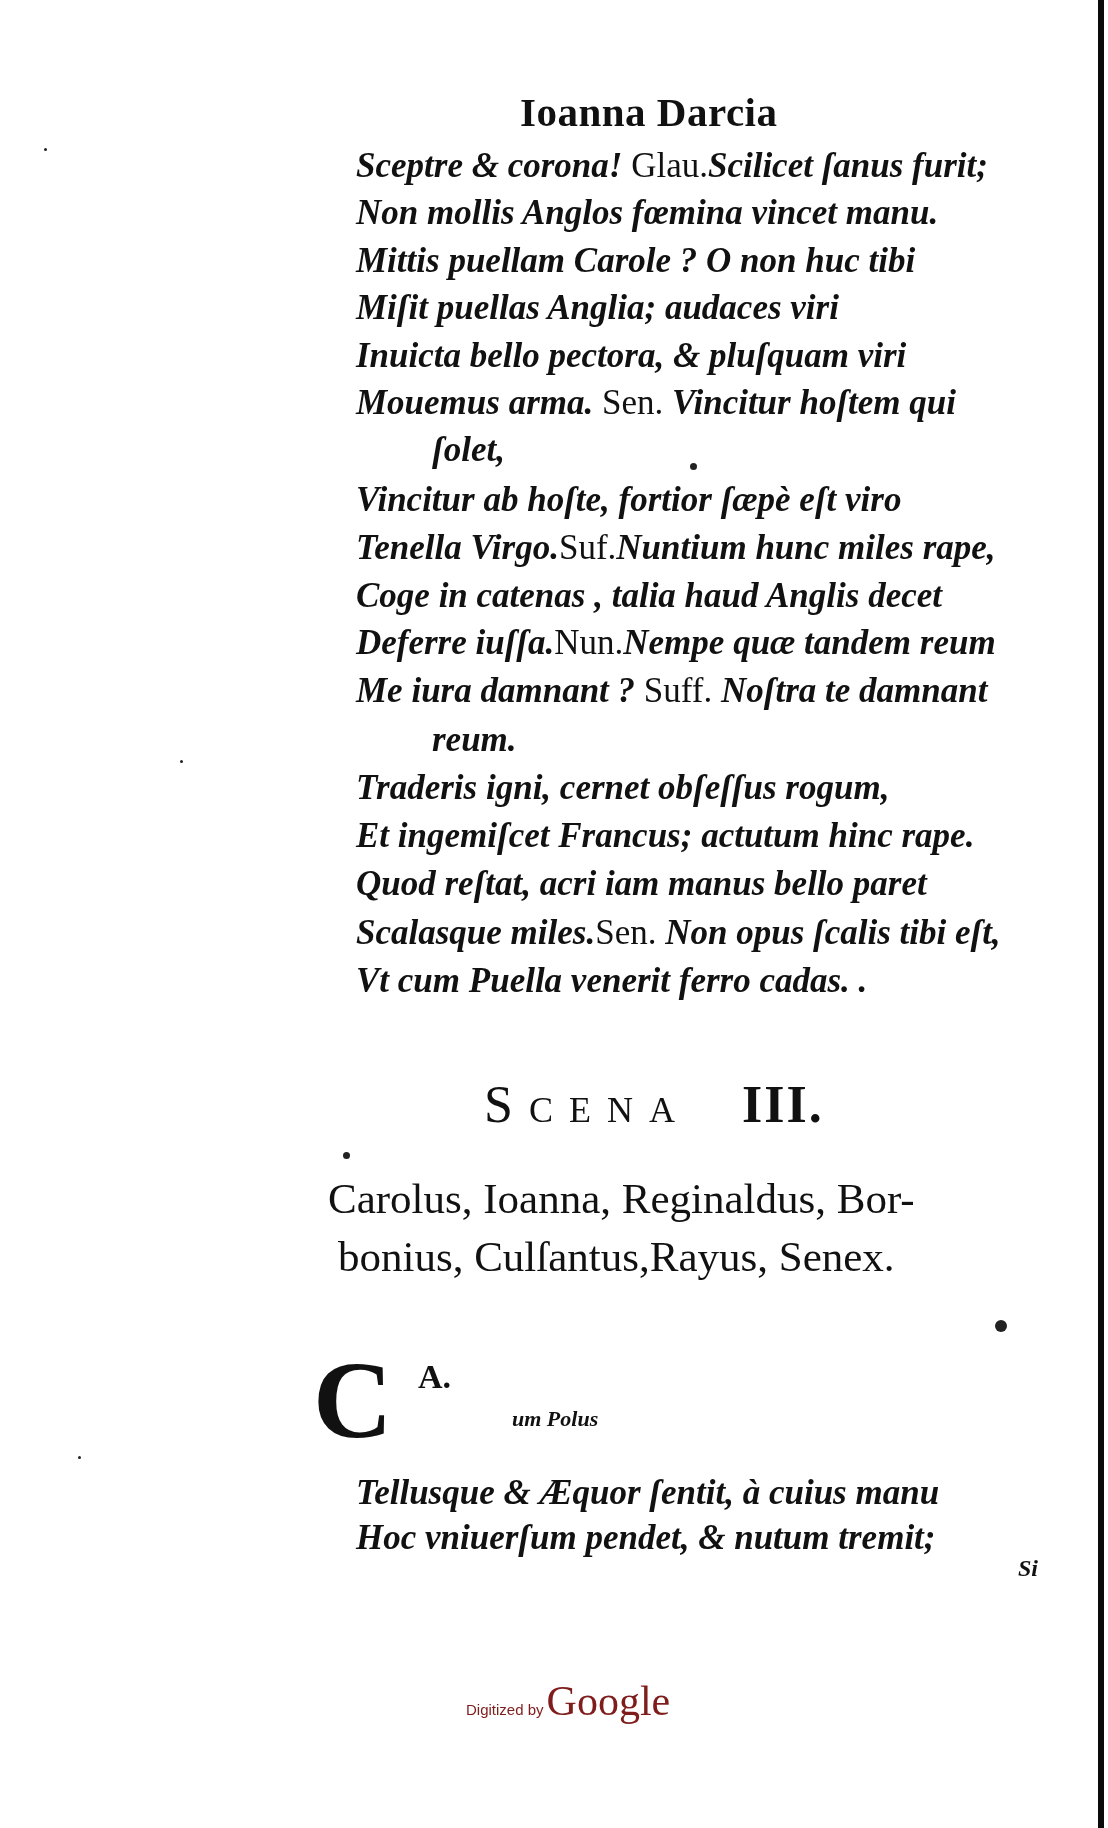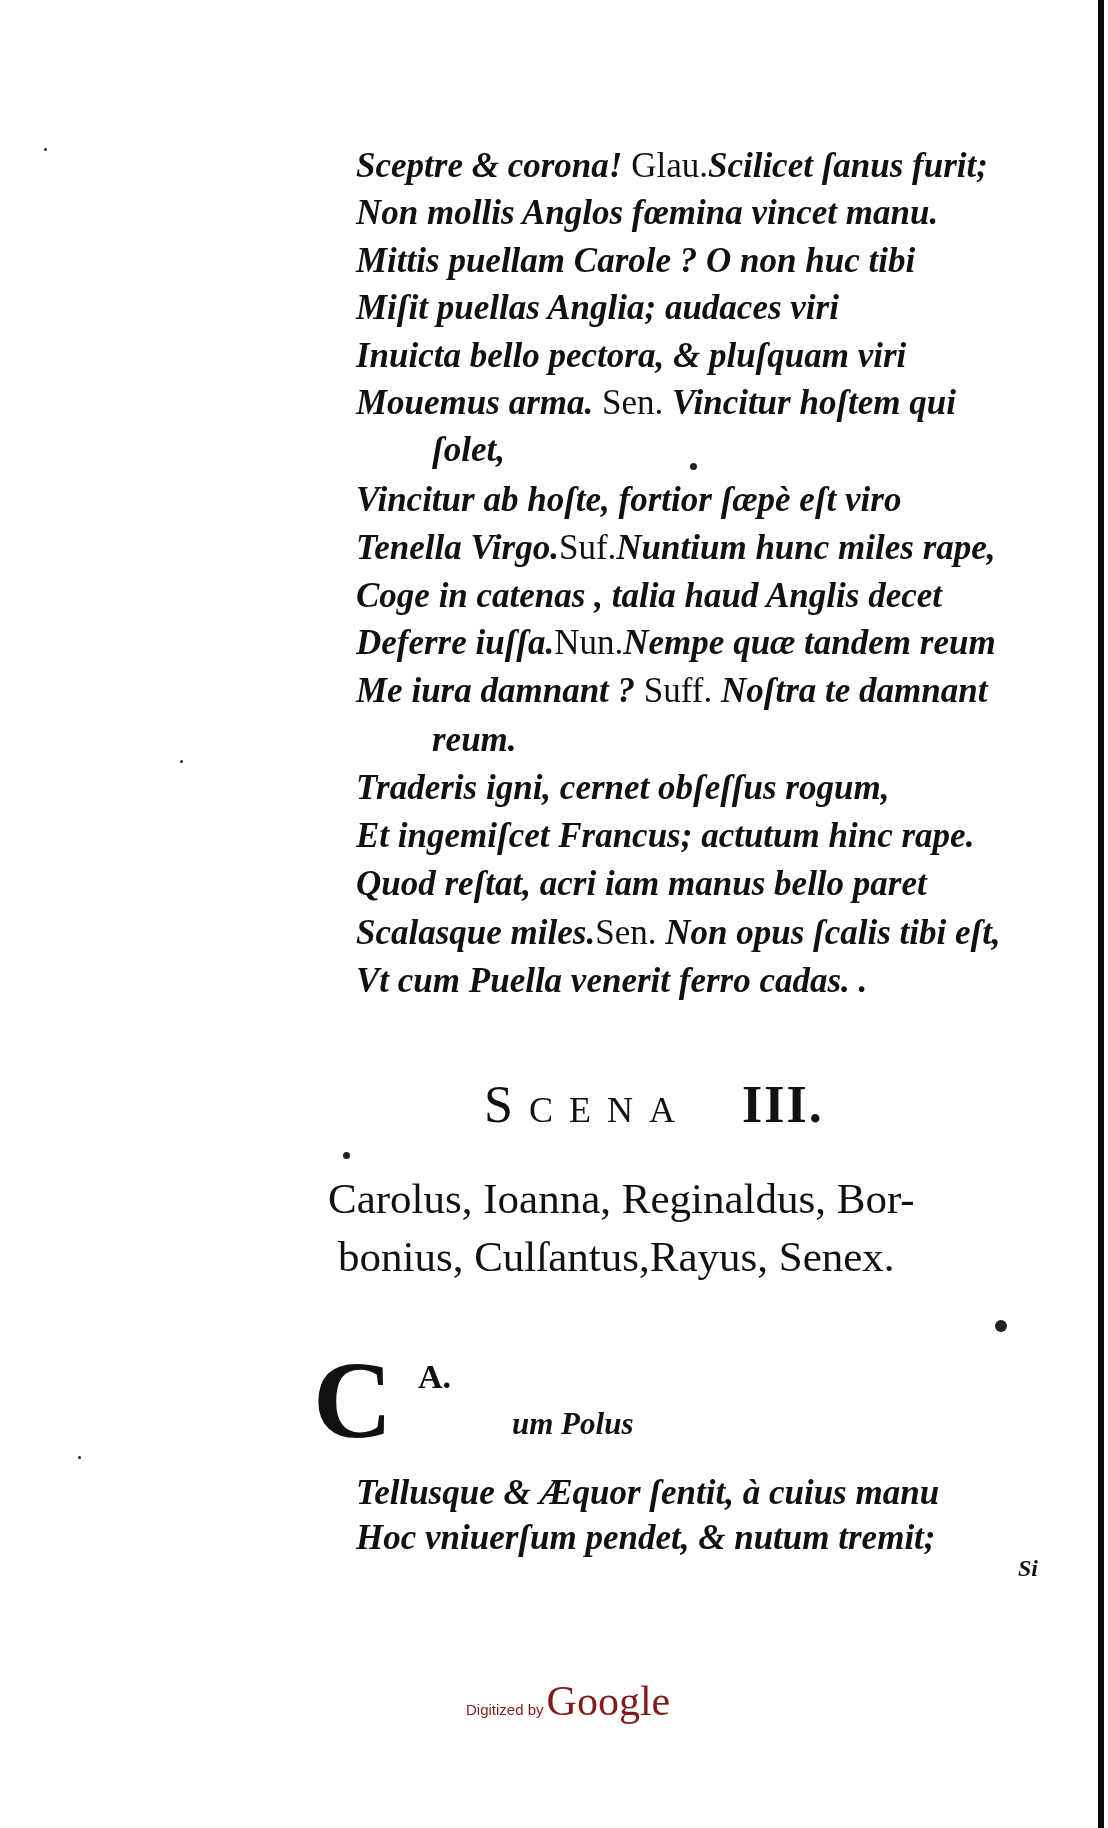--- a/index.html
+++ b/index.html
@@ -55,20 +55,21 @@
     .google .small { font-family: "Liberation Sans", sans-serif; font-size: 15px; }
     .google .big { font-family: "Liberation Serif", serif; font-size: 42px; margin-left: 3px; }
     .speck { position: absolute; background: #222; border-radius: 50%; }
   </style>
 </head>
 <body>
 
 <div class="page">
   <div class="binding"></div>
 
+  <div class="running-head">Ioanna Darcia</div>
 
   <div id="verse">
       <div class="line" style="top: 148px;"><span>Sceptre &amp; corona! </span><span class="roman">Glau.</span><span>Scilicet ſanus furit;</span></div>
       <div class="line" style="top: 195px;"><span>Non mollis  Anglos fœmina vincet manu.</span></div>
       <div class="line" style="top: 243px;"><span>Mittis puellam Carole ?  O non huc tibi</span></div>
       <div class="line" style="top: 290px;"><span>Miſit puellas Anglia; audaces viri</span></div>
       <div class="line" style="top: 338px;"><span>Inuicta bello pectora,  &amp; pluſquam viri</span></div>
       <div class="line" style="top: 385px;"><span>Mouemus arma. </span><span class="roman">Sen.</span><span> Vincitur hoſtem  qui</span></div>
       <div class="line indent" style="top: 432px;"><span>ſolet,</span></div>
       <div class="line" style="top: 482px;"><span>Vincitur ab hoſte,  fortior ſæpè eſt viro</span></div>
@@ -89,21 +90,21 @@
     <span class="num">III.</span>
   </div>
 
   <div class="cast">
     <div>Carolus, Ioanna, Reginaldus, Bor-</div>
     <div class="l2">bonius, Culſantus,Rayus, Senex.</div>
   </div>
 
   <div class="dropcap">C</div>
   <div class="speaker">A.</div>
-  <div class="line" style="left:470px; top:1408px; font-size:31px;">um Polus</div>
+  <div class="line" style="left:470px; top:1408px; font-size:22px;">um Polus</div>
   <div class="line" style="top:1475px;">Tellusque &amp; Æquor ſentit, à cuius manu</div>
   <div class="line" style="top:1520px;">Hoc vniuerſum pendet, &amp; nutum tremit;</div>
 
   <div class="catchword">Si</div>
 
   <div class="google">
     <span class="small">Digitized by</span><span class="big">Google</span>
   </div>
 
   <div class="speck" style="left:44px; top:148px; width:3px; height:3px;"></div>

